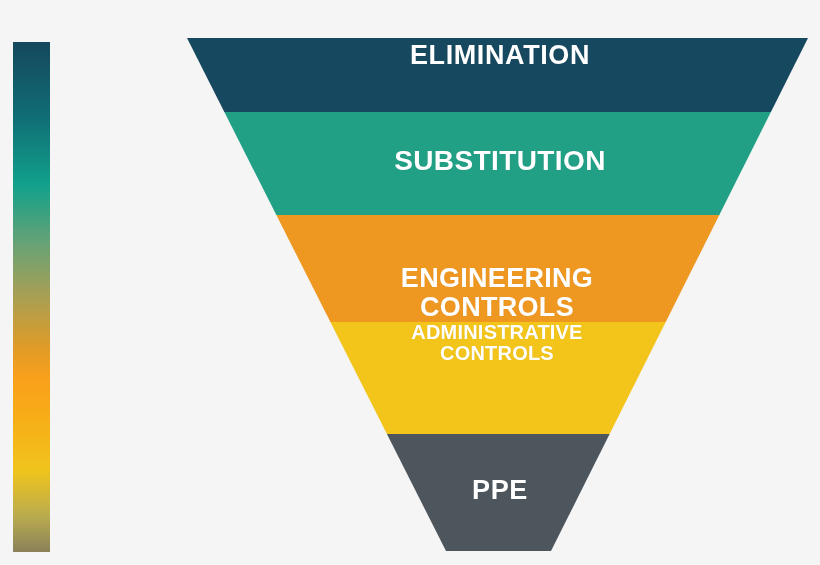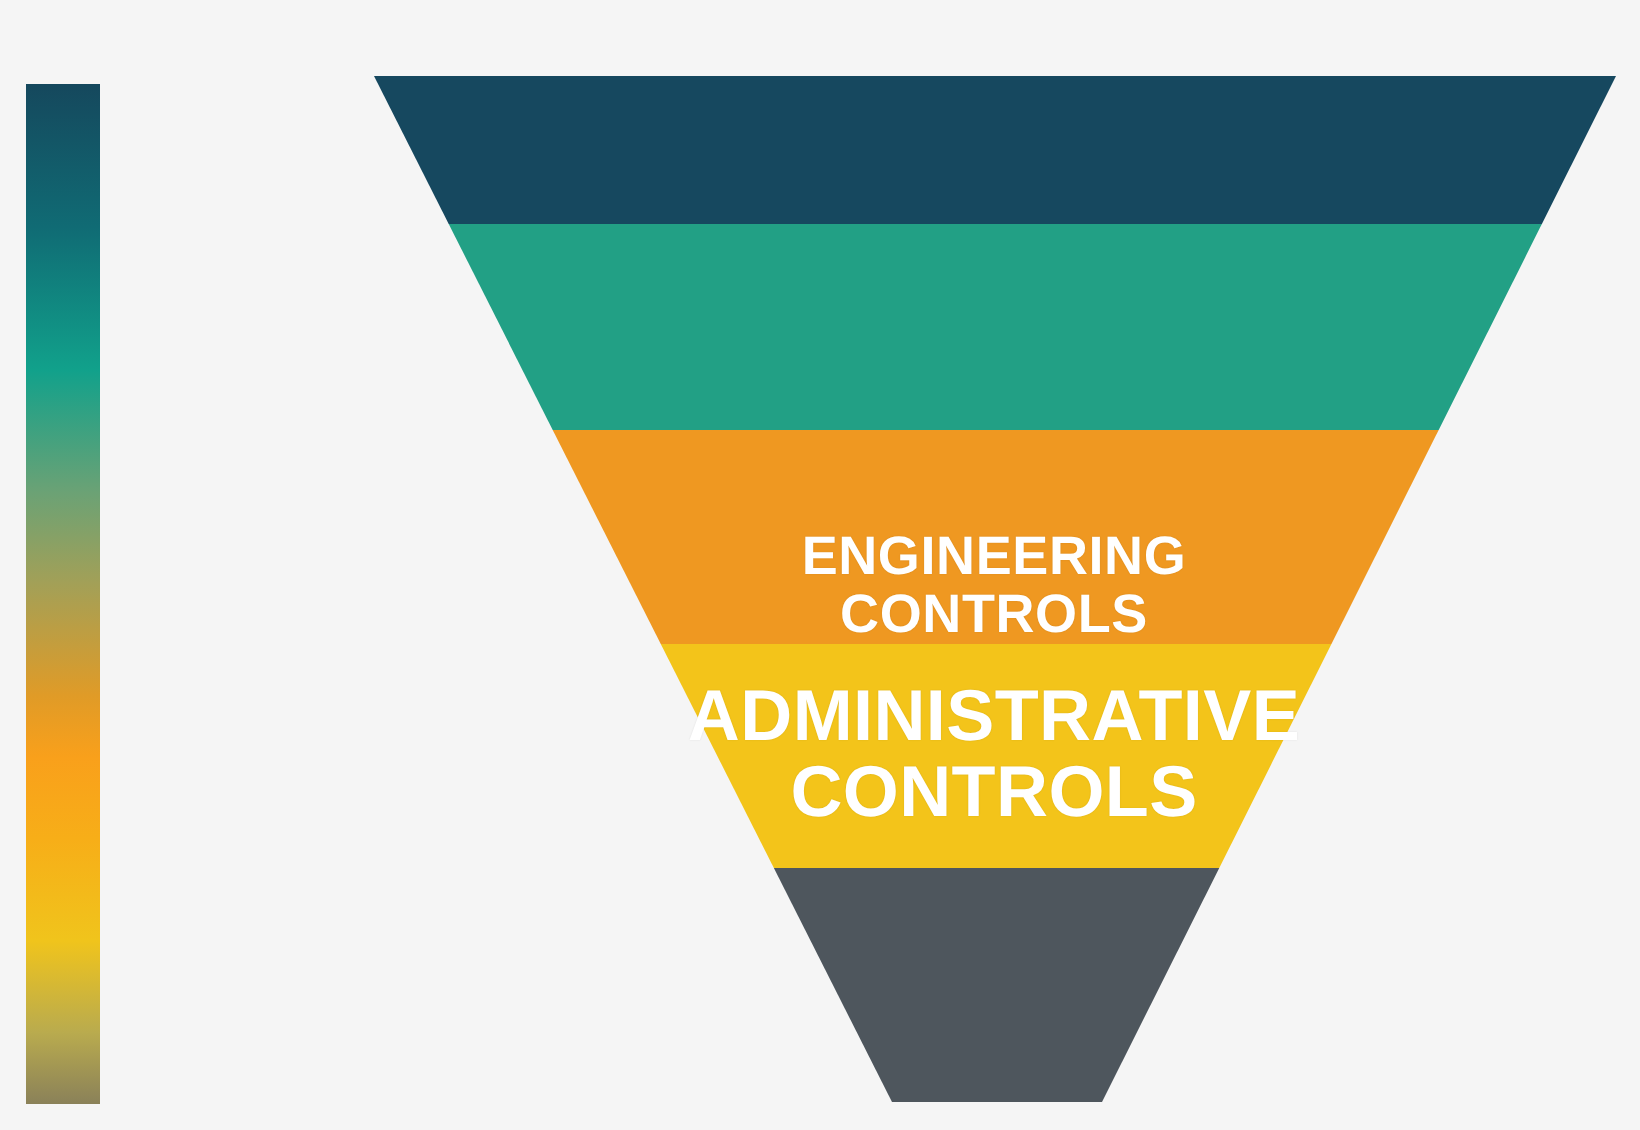--- a/index.html
+++ b/index.html
@@ -98,23 +98,23 @@
   #label-engineering {
     left: 347px;
     top: 236px;
     width: 300px;
     font-size: 27px;
     letter-spacing: 0.3px;
     margin-top: 28px;
   }
   #label-administrative {
     left: 337px;
-    top: 339px;
+    top: 322px;
     width: 320px;
-    font-size: 36px;
+    font-size: 20px;
     letter-spacing: 0.2px;
   }
   #label-ppe {
     left: 420px;
     top: 476px;
     width: 160px;
     font-size: 27px;
     letter-spacing: 0.6px;
   }
 </style>
@@ -136,19 +136,22 @@
         <rect id="band-rect-elimination" x="0" width="820" y="38" height="74" fill="#16485f"></rect>
         <rect id="band-rect-substitution" x="0" width="820" y="112" height="103" fill="#22a085"></rect>
         <rect id="band-rect-engineering-controls" x="0" width="820" y="215" height="107" fill="#ef9821"></rect>
         <rect id="band-rect-administrative-controls" x="0" width="820" y="322" height="112" fill="#f3c41a"></rect>
         <rect id="band-rect-ppe" x="0" width="820" y="434" height="117" fill="#4e565d"></rect>
       </g>
     </svg>
   </div>
 
   <div id="funnel-labels">
+    <div class="band-label" id="label-elimination">ELIMINATION</div>
+    <div class="band-label" id="label-substitution">SUBSTITUTION</div>
     <div class="band-label" id="label-engineering">ENGINEERING
 CONTROLS</div>
     <div class="band-label" id="label-administrative">ADMINISTRATIVE
 CONTROLS</div>
+    <div class="band-label" id="label-ppe">PPE</div>
   </div>
 
 </div>
 
 </body></html>

